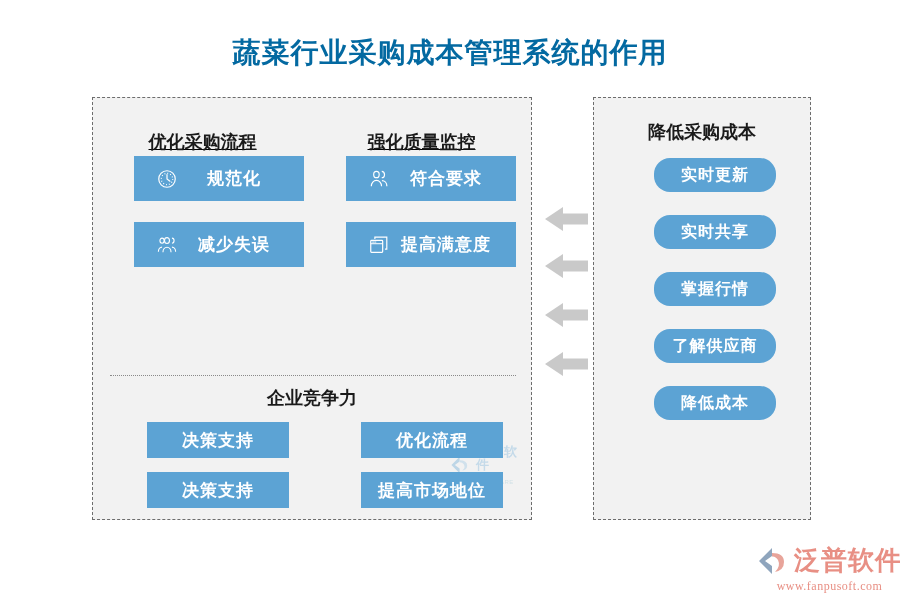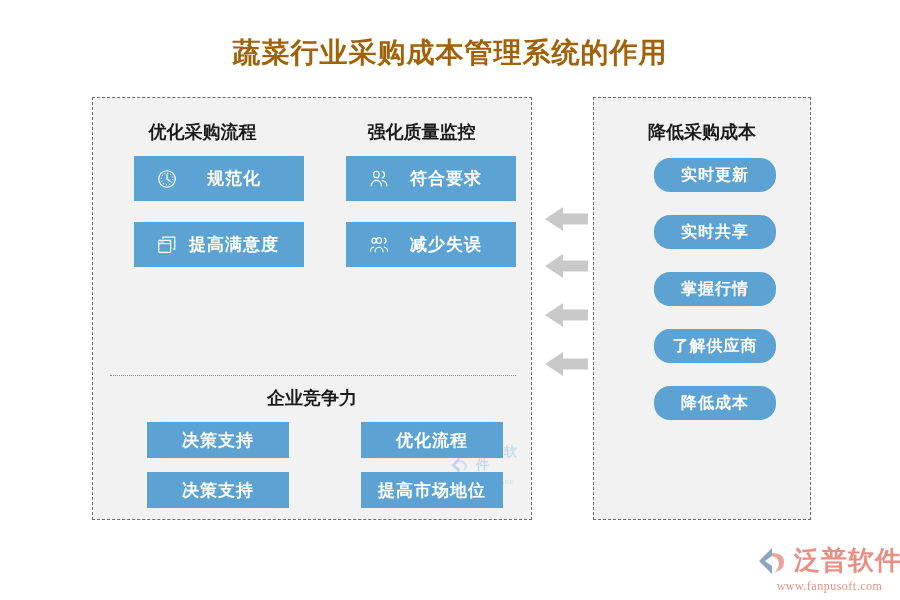--- a/index.html
+++ b/index.html
@@ -17,21 +17,21 @@
 
   
   .page-title {
     position: absolute;
     top: 34px;
     left: 0;
     width: 900px;
     text-align: center;
     font-size: 28px;
     font-weight: bold;
-    color: #a16207;
+    color: #0369a1;
     letter-spacing: 1px;
     white-space: nowrap;
   }
 
   
   .panel {
     position: absolute;
     border: 1px dashed #6d6d6d;
     background: #f2f2f2;
     box-sizing: border-box;
@@ -53,24 +53,25 @@
     font-size: 18px;
     font-weight: bold;
     color: #1a1a1a;
     text-align: center;
     white-space: nowrap;
   }
 
   
   .left-headers {
     position: absolute;
-    top: 22px;
+    top: 32px;
     left: 0;
     width: 100%;
     display: flex;
+    text-decoration: underline;
   }
   .left-headers > div {
     flex: 1;
     text-align: center;
   }
 
   
   .chip {
     background: #5ca3d4;
     color: #ffffff;
@@ -255,47 +256,47 @@
     <div class="chip">
       <span class="chip-icon">
         <svg viewBox="0 0 24 24" width="22" height="22" fill="none" stroke="#ffffff" stroke-width="1.3">
           <path d="M9.2 10.6c1.7 0 3-1.6 3-3.6s-1.3-3.4-3-3.4-3 1.4-3 3.4 1.3 3.6 3 3.6z"></path>
           <path d="M3.6 19.8c0-3.6 2.5-6.2 5.6-6.2s5.6 2.6 5.6 6.2"></path>
           <path d="M15 10.6c1.7 0 3-1.6 3-3.6S16.7 3.6 15 3.6"></path>
           <path d="M15.2 13.7c3 0 5.4 2.6 5.4 6.1"></path>
         </svg>
       </span>
       <span class="chip-label">符合要求</span>
-    </div>
-
-    <div class="chip">
-      <span class="chip-icon">
-        <svg viewBox="0 0 24 24" width="22" height="22" fill="none" stroke="#ffffff" stroke-width="1.3">
-          <path d="M7.5 5.5V3.5h13v13h-2"></path>
-          <rect x="3" y="7" width="13" height="13" rx="0.8"></rect>
-          <path d="M3 10.6h13" stroke-width="1.1"></path>
-          <path d="M5 8.8h1.3M7.3 8.8h1.3" stroke-width="1" stroke-linecap="round"></path>
-        </svg>
-      </span>
-      <span class="chip-label">提高满意度</span>
     </div>
 
     <div class="chip">
       <span class="chip-icon">
         <svg viewBox="0 0 24 24" width="22" height="22" fill="none" stroke="#ffffff" stroke-width="1.2">
           <path d="M12 10.4c1.5 0 2.7-1.5 2.7-3.3S13.5 3.9 12 3.9 9.3 5.3 9.3 7.1 10.5 10.4 12 10.4z"></path>
           <path d="M7.6 20c0-3.2 2-5.6 4.4-5.6s4.4 2.4 4.4 5.6"></path>
           <path d="M6.6 10.1c1.3 0 2.3-1.3 2.3-2.9S7.9 4.5 6.6 4.5 4.3 5.7 4.3 7.2s1 2.9 2.3 2.9z"></path>
           <path d="M2.6 19.3c0-2.9 1.8-5 4-5"></path>
           <path d="M17.4 10.1c1.3 0 2.3-1.3 2.3-2.9s-1-2.7-2.3-2.7"></path>
           <path d="M21.4 19.3c0-2.9-1.8-5-4-5"></path>
         </svg>
       </span>
       <span class="chip-label">减少失误</span>
     </div>
+
+    <div class="chip">
+      <span class="chip-icon">
+        <svg viewBox="0 0 24 24" width="22" height="22" fill="none" stroke="#ffffff" stroke-width="1.3">
+          <path d="M7.5 5.5V3.5h13v13h-2"></path>
+          <rect x="3" y="7" width="13" height="13" rx="0.8"></rect>
+          <path d="M3 10.6h13" stroke-width="1.1"></path>
+          <path d="M5 8.8h1.3M7.3 8.8h1.3" stroke-width="1" stroke-linecap="round"></path>
+        </svg>
+      </span>
+      <span class="chip-label">提高满意度</span>
+    </div>
   </div>
 
   <div class="watermark">
     <span class="wm-mark">
       <svg viewBox="0 0 32 30" width="22" height="22">
         <path d="M2 15 L14 3 L14 10 L7 15 L14 20 L14 27 Z" fill="#7fb5da"></path>
         <path d="M14 8 Q25 8 25 16 Q25 22 18 23 Q23 19 20 14 Q18 11 14 11 Z" fill="#a9cde6"></path>
       </svg>
     </span>
     <span class="wm-text-wrap">

